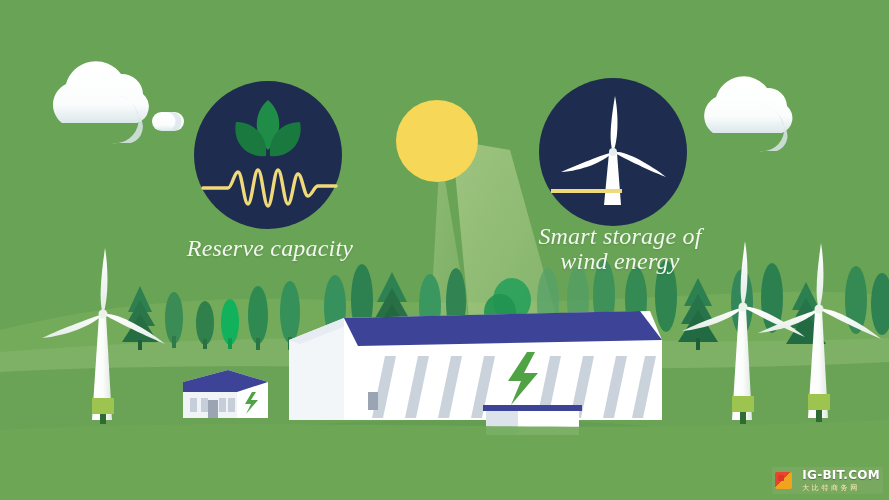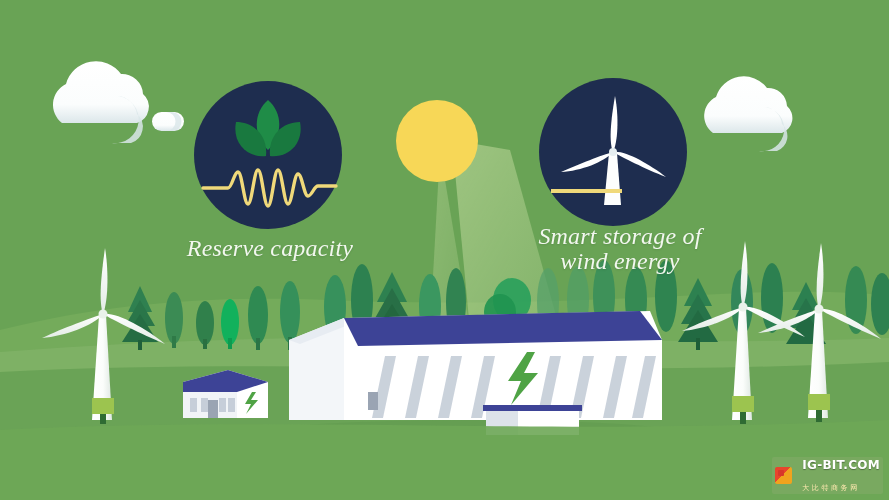--- a/index.html
+++ b/index.html
@@ -53,21 +53,21 @@
     background:#d8372a;border-radius:1px;
   }
   #wm-texts{display:flex;flex-direction:column;line-height:1;}
   #wm-main{
     font-family:"DejaVu Sans","Liberation Sans",sans-serif;
     font-weight:700;font-size:12px;color:#ffffff;letter-spacing:.3px;
     text-shadow:0 1px 1px rgba(0,0,0,.35);
   }
   #wm-sub{
     font-family:"DejaVu Sans","Liberation Sans",sans-serif;
-    font-size:7px;color:#ffe9b0;letter-spacing:2.6px;margin-top:14px;
+    font-size:7px;color:#ffe9b0;letter-spacing:2.6px;margin-top:4px;
   }
 </style>
 </head>
 <body>
 
 <div id="scene">
 
   <svg class="layer" viewBox="0 0 889 500" width="889" height="500">
     <defs>
       <linearGradient id="beamGrad" x1="0" y1="0" x2="1" y2="1">

